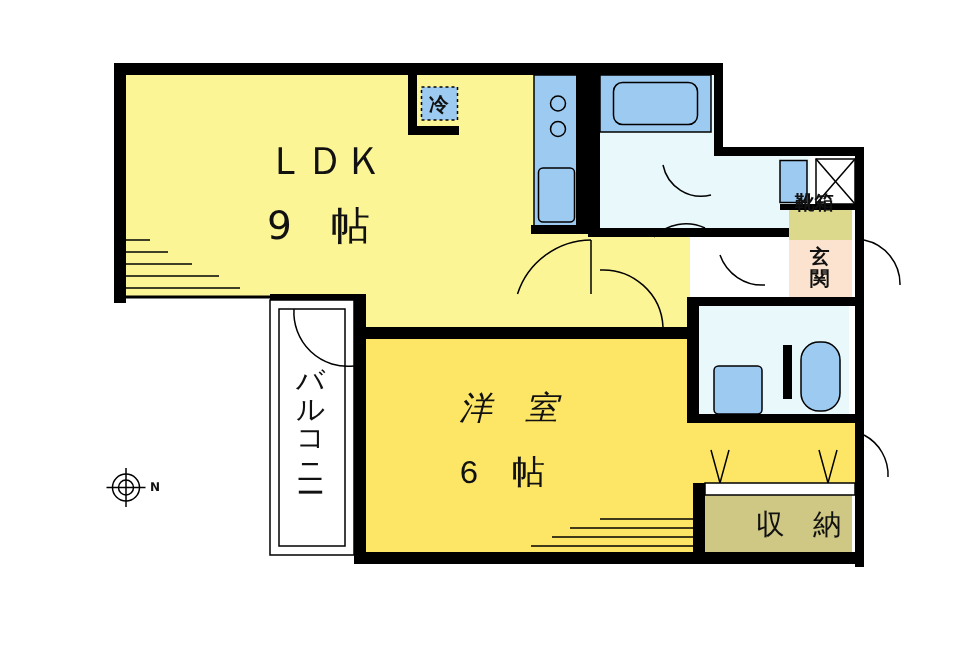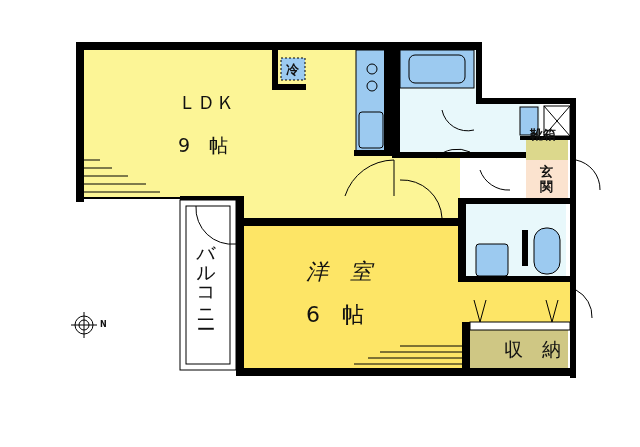--- a/index.html
+++ b/index.html
@@ -1,18 +1,18 @@
 <!DOCTYPE html>
 <html><head>
 <meta charset="utf-8">
 <style>
   html,body{margin:0;padding:0;background:#fff;}
   body{width:640px;height:447px;position:relative;overflow:hidden;font-family:"DejaVu Sans",sans-serif;}
   .abs{position:absolute;box-sizing:border-box;}
-  .lbl{position:absolute;color:#111;font-size:19px;letter-spacing:0;}
+  .lbl{position:absolute;color:#111;font-size:26px;letter-spacing:0;}
   .small{font-size:13px;font-weight:bold;}
 </style>
 </head>
 <body>
 
 <svg class="abs" style="left:0;top:0" width="640" height="447" viewBox="0 0 640 447">
 
   <rect x="80" y="48" width="318" height="150" fill="#fcf596"></rect>
   <rect x="240" y="150" width="220" height="70" fill="#fcf596"></rect>
 
@@ -107,20 +107,20 @@
     <circle r="9"></circle>
       <circle r="5"></circle>
       <line x1="-13" y1="0" x2="13" y2="0"></line>
       <line x1="0" y1="-13" x2="0" y2="13"></line>
   </g>
 </svg>
 
 <div class="lbl" style="left:178px;top:90px;">ＬＤＫ</div>
 <div class="lbl" style="left:178px;top:133px;">9　帖</div>
 <div class="lbl" style="left:306px;top:257px;font-size:22px;font-style:italic;">洋　室</div>
-<div class="lbl" style="left:306px;top:300px;font-size:22px;">6　帖</div>
+<div class="lbl" style="left:306px;top:300px;font-size:22px;font-family:Liberation Mono, monospace;">6　帖</div>
 <div class="lbl" style="left:198px;top:232px;font-size:19px;width:22px;line-height:27px;writing-mode:vertical-rl;">バルコニー</div>
 <div class="lbl" style="left:484px;top:337px;font-size:19px;margin-left:20px;">収　納</div>
 <div class="lbl small" style="left:540px;top:164px;white-space:pre;line-height:15px;">玄
 関</div>
 <div class="lbl small" style="left:530px;top:126px;">靴箱</div>
 <div class="lbl small" style="left:286px;top:61px;">冷</div>
 <div class="lbl" style="left:100px;top:320px;font-size:8px;font-weight:bold;">N</div>
 
 </body></html>

